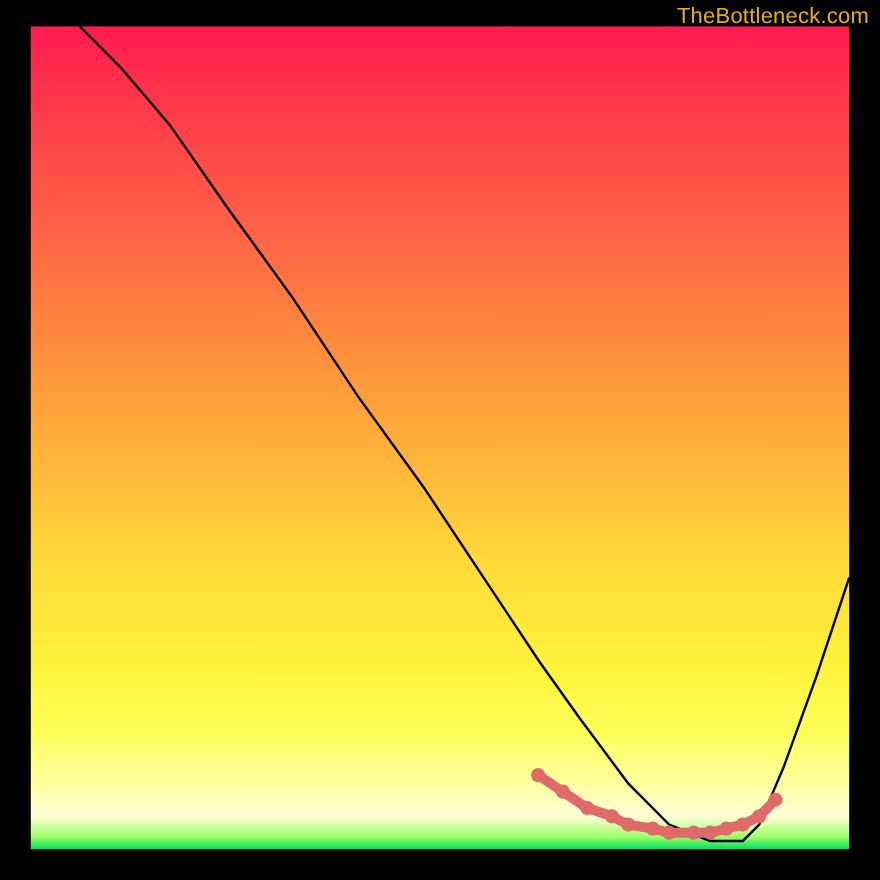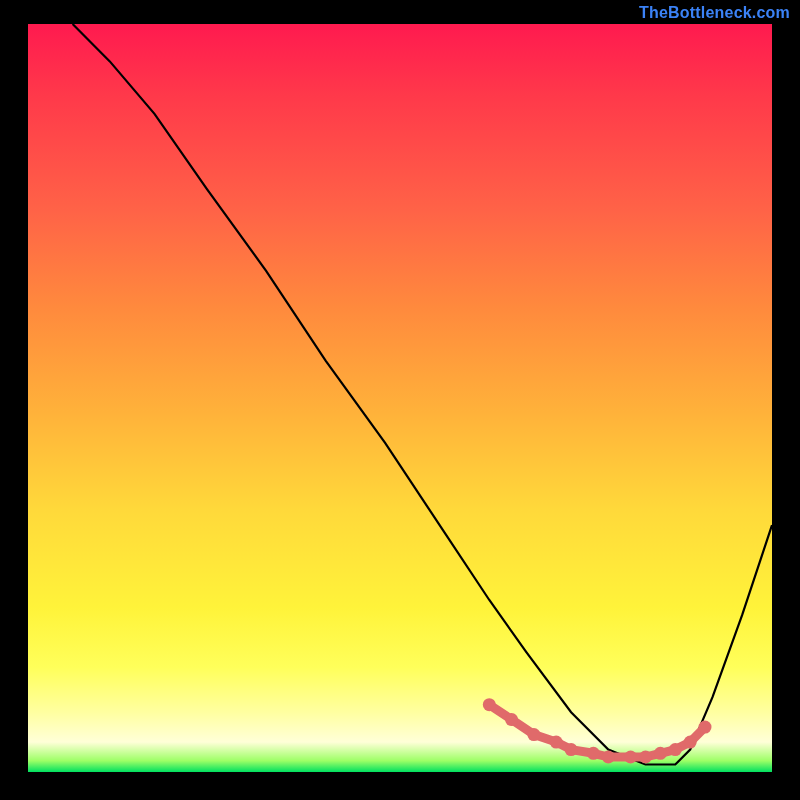--- a/index.html
+++ b/index.html
@@ -29,23 +29,23 @@
       #ffffa0 92%,
       #ffffd8 96%,
       #9dff66 98.5%,
       #00e060 100%
     );
   }
   .watermark {
     position: absolute;
     top: 4px;
     right: 10px;
-    color: #3b82f6;
-    font-size: 16px;
-    font-weight: 700;
+    color: #eab308;
+    font-size: 20px;
+    font-weight: 400;
     letter-spacing: 0.2px;
   }
   svg.curve {
     position: absolute;
     left: 0; top: 0;
     width: 744px;
     height: 748px;
     overflow: visible;
   }
 </style>

